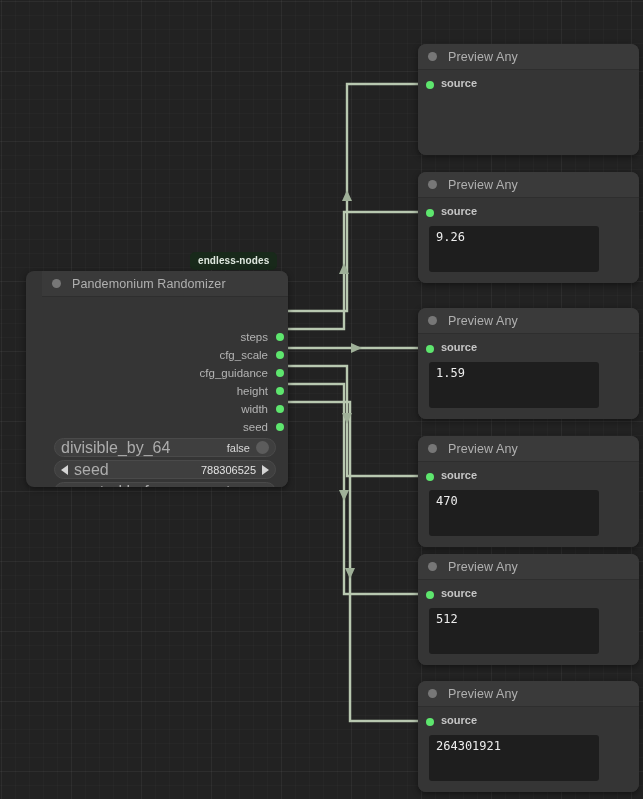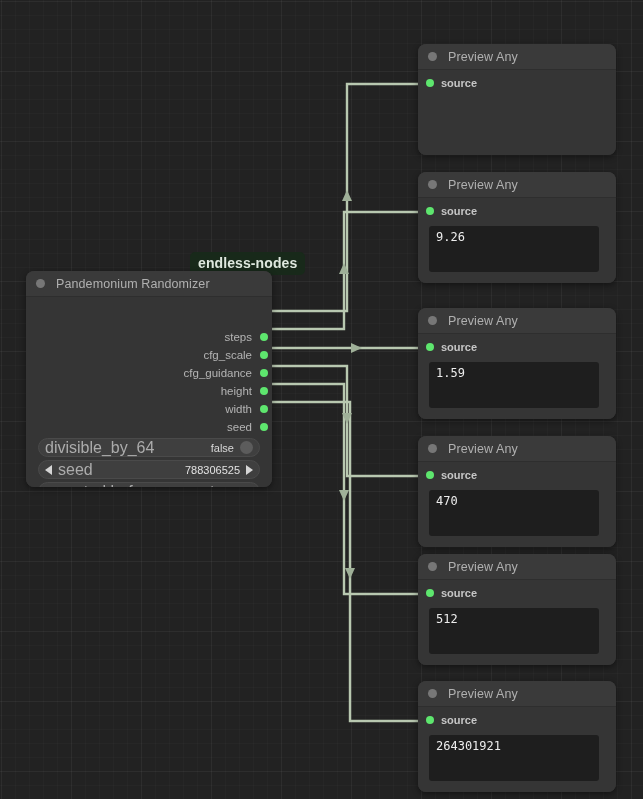--- a/index.html
+++ b/index.html
@@ -66,20 +66,21 @@
     position: relative;
     background: #353535;
   }
 
   
   #node-randomizer {
     left: 26px;
     top: 271px;
     width: 246px;
     height: 216px;
+    padding-left: 16px;
   }
   .out-slot {
     position: absolute;
     right: 0;
     height: 18px;
     display: flex;
     align-items: center;
     justify-content: flex-end;
   }
   .out-label {
@@ -152,40 +153,40 @@
     flex: 0 0 auto;
   }
 
   
   #badge-endless-nodes {
     position: absolute;
     left: 190px;
     top: 252px;
     background: #18291a;
     color: #dfe8df;
-    font-size: 14px;
+    font-size: 10px;
     font-weight: bold;
     padding: 3px 8px 4px 8px;
     border-radius: 5px;
     letter-spacing: 0.1px;
     white-space: nowrap;
   }
 
   
   .preview-node {
     left: 418px;
-    width: 198px;
+    width: 221px;
     height: 111px;
   }
   .prev-in {
     position: absolute;
     left: 8px;
     top: 7px;
     display: flex;
-    align-items: center;
+    align-items: flex-end;
   }
   .prev-in .slot-dot {
     margin-left: 0;
     margin-right: 7px;
   }
   .prev-in-label {
     color: #c6c6c6;
     font-size: 11px;
     font-weight: bold;
   }

